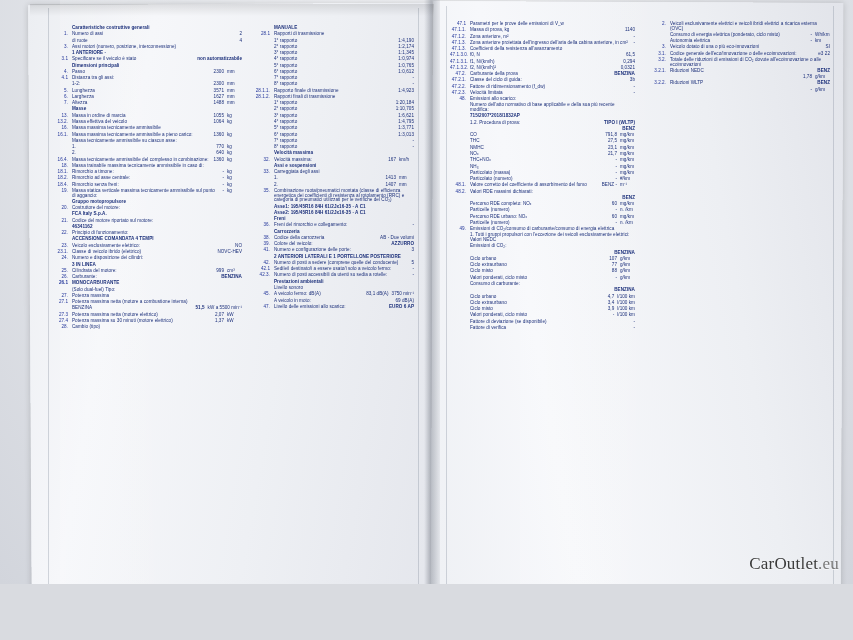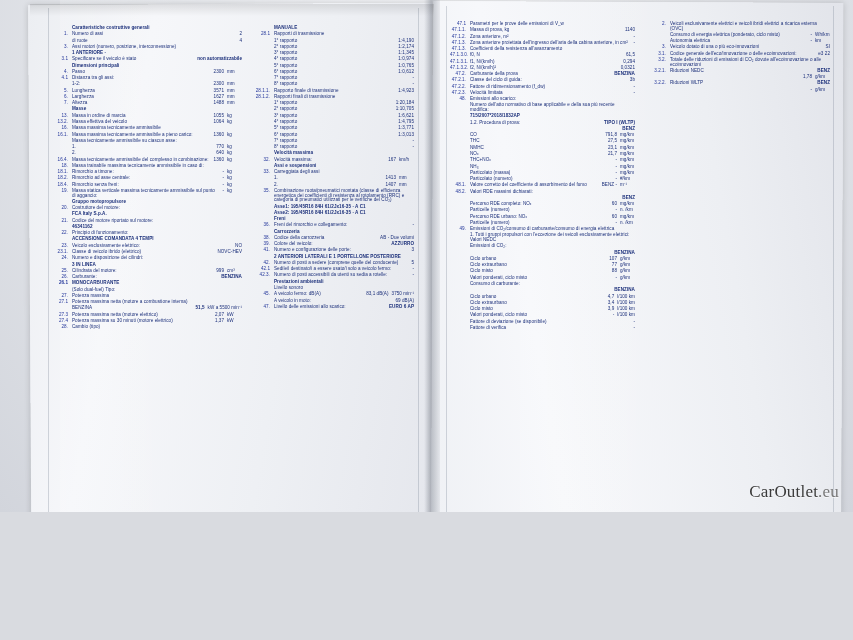--- a/index.html
+++ b/index.html
@@ -3,21 +3,21 @@
 <meta charset="utf-8">
 <style>
   html,body{margin:0;padding:0;}
   body{
     width:853px;height:640px;overflow:hidden;
     background:#d9dbe0;
     font-family:"Liberation Sans", sans-serif;
     color:#1b2f7a;
   }
   #page{
-    position:relative;width:853px;height:512px;
+    position:relative;width:853px;height:584px;
     background:
       radial-gradient(ellipse at 50% 10%, #f3f4f7 0%, #e6e8ec 45%, #d2d5dc 100%);
     overflow:hidden;
   }
   
   .sheet{
     position:absolute;background:#f2f3f6;
     box-shadow:0 0 6px rgba(0,0,0,.18);
   }
   #sheet-left{left:30px;top:4px;width:404px;height:630px;

